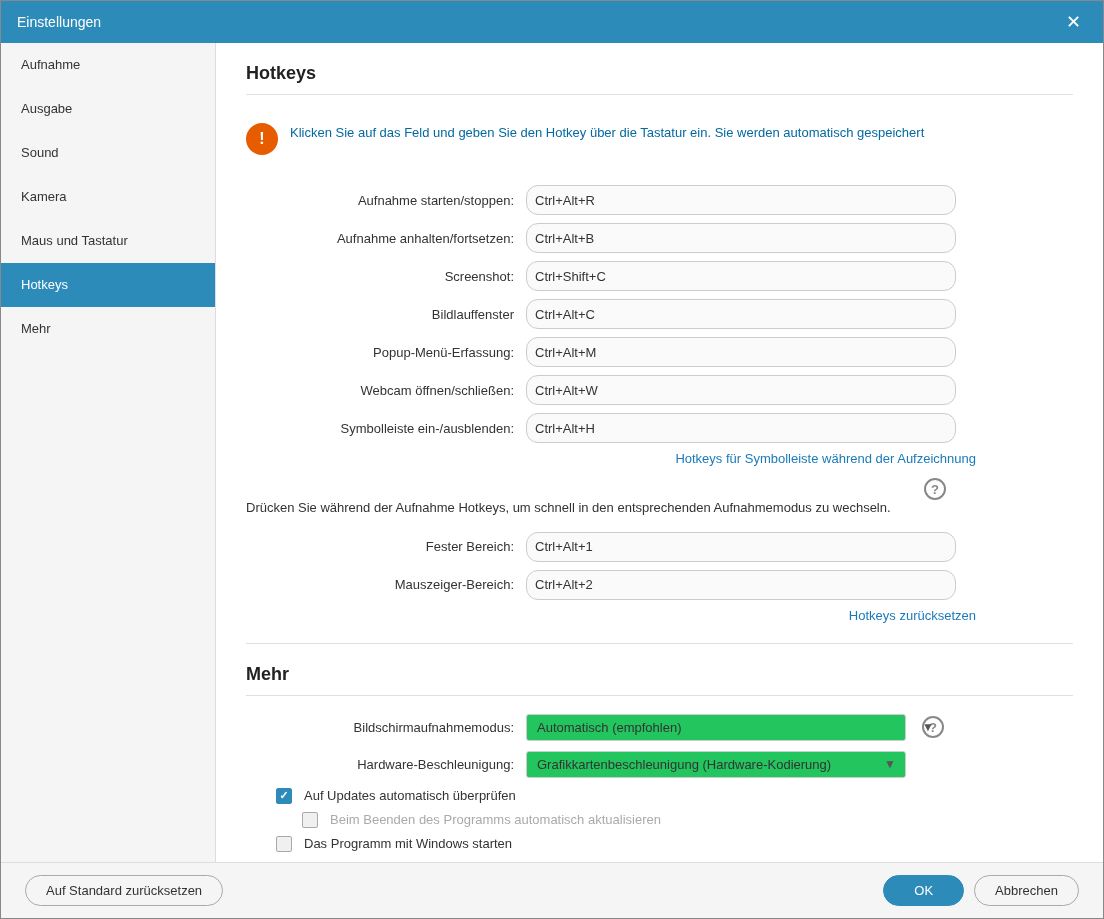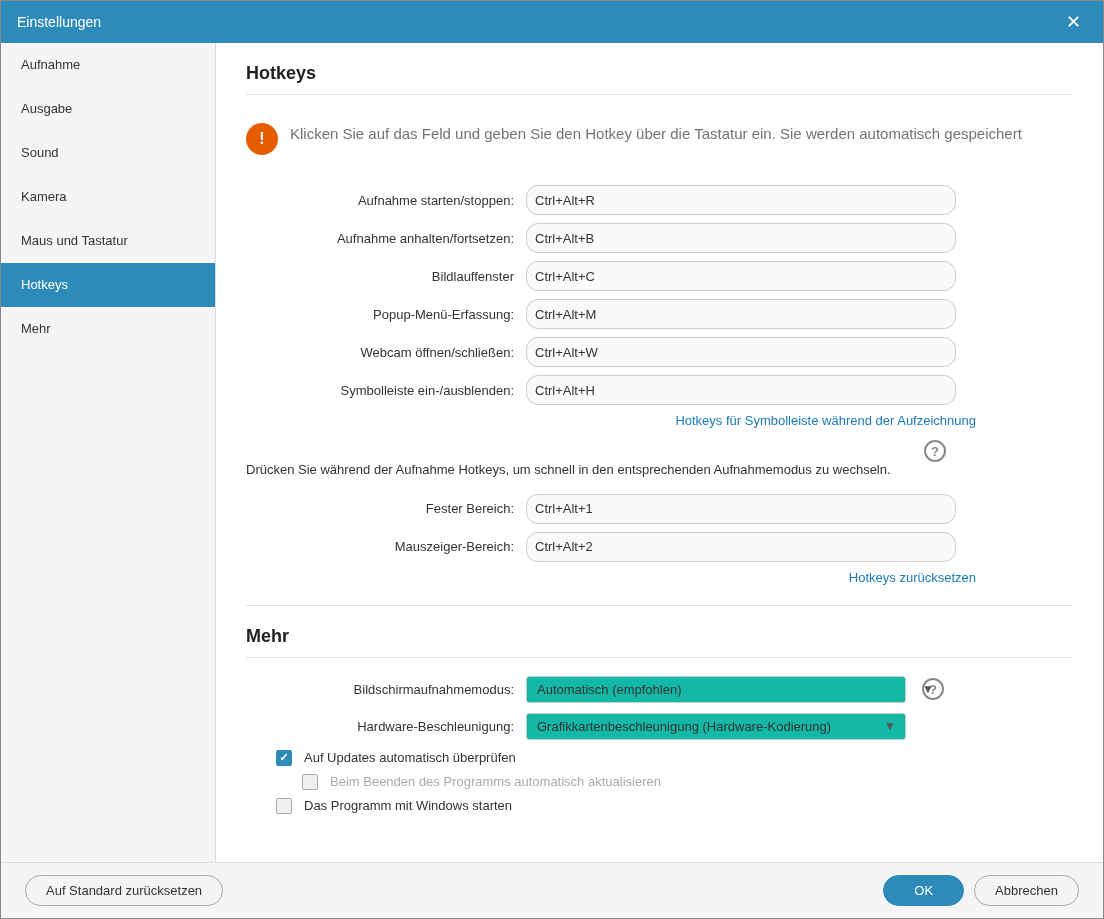--- a/index.html
+++ b/index.html
@@ -98,22 +98,22 @@
       display: flex;
       align-items: center;
       justify-content: center;
       color: white;
       font-weight: bold;
       font-size: 16px;
       flex-shrink: 0;
     }
     
     .info-text {
-      font-size: 15px;
-      color: #737373;
+      font-size: 13px;
+      color: #0369a1;
       line-height: 1.5;
     }
     
     .hotkey-row {
       display: flex;
       align-items: center;
       margin-bottom: 8px;
     }
     
     .hotkey-label {
@@ -217,21 +217,21 @@
       gap: 8px;
     }
     
     .dropdown-select {
       appearance: none;
       -webkit-appearance: none;
       border: 1px solid #ccc;
       border-radius: 3px;
       padding: 5px 32px 5px 10px;
       font-size: 13px;
-      background: #14b8a6;
+      background: #22c55e;
       color: #333;
       cursor: pointer;
       min-width: 380px;
     }
     
     .dropdown-arrow {
       position: absolute;
       right: 10px;
       top: 50%;
       transform: translateY(-50%);
@@ -354,20 +354,24 @@
 
       <div class="hotkey-row">
         <div class="hotkey-label">Aufnahme starten/stoppen:</div>
         <input class="hotkey-input" type="text" value="Ctrl+Alt+R" style="">
       </div>
       <div class="hotkey-row">
         <div class="hotkey-label">Aufnahme anhalten/fortsetzen:</div>
         <input class="hotkey-input" type="text" value="Ctrl+Alt+B" style="">
       </div>
       <div class="hotkey-row">
+        <div class="hotkey-label">Screenshot:</div>
+        <input class="hotkey-input" type="text" value="Ctrl+Shift+C" style="">
+      </div>
+      <div class="hotkey-row">
         <div class="hotkey-label">Bildlauffenster</div>
         <input class="hotkey-input" type="text" value="Ctrl+Alt+C" style="">
       </div>
       <div class="hotkey-row">
         <div class="hotkey-label">Popup-Menü-Erfassung:</div>
         <input class="hotkey-input" type="text" value="Ctrl+Alt+M" style="">
       </div>
       <div class="hotkey-row">
         <div class="hotkey-label">Webcam öffnen/schließen:</div>
         <input class="hotkey-input" type="text" value="Ctrl+Alt+W" style="">

